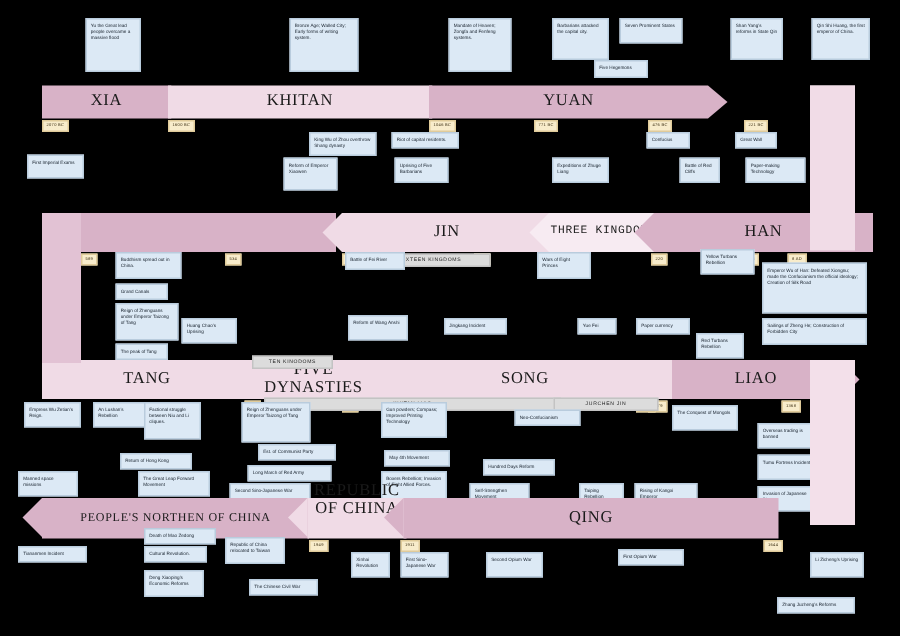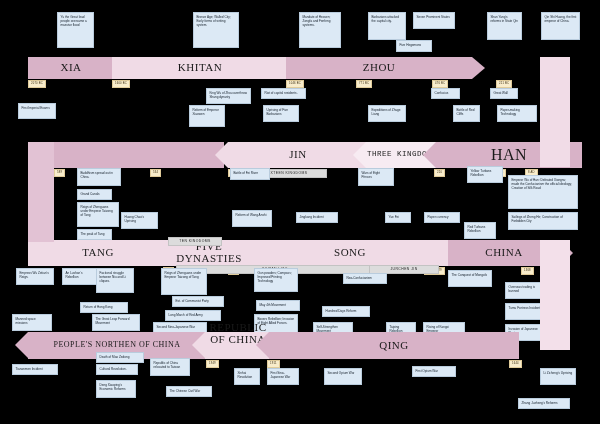--- a/index.html
+++ b/index.html
@@ -39,21 +39,21 @@
 
 <div id="stage">
     <div style="position: absolute; left: 0px; top: 0px; width: 600px; height: 424px;">
       <div class="band" style="left: 28px; top: 57px; width: 86px; height: 22px; background: rgb(216, 178, 199);"></div>
       <div class="dynasty" style="left: 28px; top: 57px; width: 86px; height: 22px; font-size: 11px;">XIA</div>
       <div class="wedge" style="top: 57px; border-top: 11px solid transparent; border-bottom: 11px solid transparent; left: 114px; border-left: 13px solid rgb(216, 178, 199);"></div>
       <div class="band" style="left: 112px; top: 57px; width: 176px; height: 22px; background: rgb(240, 219, 230);"></div>
       <div class="dynasty" style="left: 112px; top: 57px; width: 176px; height: 22px; font-size: 11px;">KHITAN</div>
       <div class="wedge" style="top: 57px; border-top: 11px solid transparent; border-bottom: 11px solid transparent; left: 288px; border-left: 13px solid rgb(240, 219, 230);"></div>
       <div class="band" style="left: 286px; top: 57px; width: 186px; height: 22px; background: rgb(216, 178, 199);"></div>
-      <div class="dynasty" style="left: 286px; top: 57px; width: 186px; height: 22px; font-size: 11px;">ZHOU</div>
+      <div class="dynasty" style="left: 286px; top: 57px; width: 186px; height: 22px; font-size: 11px;">YUAN</div>
       <div class="wedge" style="top: 57px; border-top: 11px solid transparent; border-bottom: 11px solid transparent; left: 472px; border-left: 13px solid rgb(216, 178, 199);"></div>
       <div class="band" style="left: 540px; top: 57px; width: 30px; height: 22px; background: rgb(247, 235, 242);"></div>
       <div class="dynasty vert" style="left: 540px; top: 57px; width: 30px; height: 22px; font-size: 8px;">QIN</div>
       <div class="year" style="left: 28px; top: 80px;">2070 BC</div>
       <div class="year" style="left: 112px; top: 80px;">1600 BC</div>
       <div class="year" style="left: 286px; top: 80px;">1046 BC</div>
       <div class="year" style="left: 356px; top: 80px;">771 BC</div>
       <div class="year" style="left: 432px; top: 80px;">476 BC</div>
       <div class="year" style="left: 496px; top: 80px;">221 BC</div>
       <div class="note" style="left: 57px; top: 12px; width: 37px; min-height: 36px;">Yu the Great lead people overcame a massive flood</div>
@@ -80,21 +80,21 @@
       <div class="dynasty vert" style="left: 28px; top: 142px; width: 26px; height: 26px; font-size: 8px;">SUI</div>
       <div class="band" style="left: 46px; top: 142px; width: 178px; height: 26px; background: rgb(216, 178, 199);"></div>
       <div class="wedge" style="top: 142px; border-top: 13px solid transparent; border-bottom: 13px solid transparent; left: 33px; border-right: 13px solid rgb(216, 178, 199);"></div>
       <div class="band" style="left: 228px; top: 142px; width: 140px; height: 26px; background: rgb(240, 219, 230);"></div>
       <div class="dynasty" style="left: 228px; top: 142px; width: 140px; height: 26px; font-size: 11px;">JIN</div>
       <div class="wedge" style="top: 142px; border-top: 13px solid transparent; border-bottom: 13px solid transparent; left: 215px; border-right: 13px solid rgb(240, 219, 230);"></div>
       <div class="band" style="left: 366px; top: 142px; width: 72px; height: 26px; background: rgb(247, 235, 242);"></div>
       <div class="dynasty" style="left: 366px; top: 142px; width: 72px; height: 26px; font-size: 7.5px; font-family: Liberation Mono, monospace;">THREE KINGDOMS</div>
       <div class="wedge" style="top: 142px; border-top: 13px solid transparent; border-bottom: 13px solid transparent; left: 353px; border-right: 13px solid rgb(247, 235, 242);"></div>
       <div class="band" style="left: 436px; top: 142px; width: 146px; height: 26px; background: rgb(216, 178, 199);"></div>
-      <div class="dynasty" style="left: 436px; top: 142px; width: 146px; height: 26px; font-size: 16px;">HAN</div>
+      <div class="dynasty" style="left: 436px; top: 142px; width: 146px; height: 26px; font-size: 11px;">HAN</div>
       <div class="wedge" style="top: 142px; border-top: 13px solid transparent; border-bottom: 13px solid transparent; left: 423px; border-right: 13px solid rgb(216, 178, 199);"></div>
       <div class="year" style="left: 54px; top: 169px;">589</div>
       <div class="year" style="left: 228px; top: 169px;">420</div>
       <div class="year" style="left: 372px; top: 169px;">280</div>
       <div class="year" style="left: 434px; top: 169px;">220</div>
       <div class="year" style="left: 497px; top: 169px;">25</div>
       <div class="year" style="left: 525px; top: 169px;">8 AD</div>
       <div class="year" style="left: 150px; top: 169px;">534</div>
       <div class="year" style="left: 316px; top: 169px;">317</div>
       <div class="sub" style="left: 247px; top: 169px; width: 80px;">SIXTEEN KINGDOMS</div>
@@ -118,21 +118,21 @@
       <div class="band" style="left: 28px; top: 240px; width: 140px; height: 26px; background: rgb(240, 219, 230);"></div>
       <div class="dynasty" style="left: 28px; top: 240px; width: 140px; height: 26px; font-size: 11px;">TANG</div>
       <div class="wedge" style="top: 240px; border-top: 13px solid transparent; border-bottom: 13px solid transparent; left: 168px; border-left: 13px solid rgb(240, 219, 230);"></div>
       <div class="band" style="left: 166px; top: 240px; width: 86px; height: 26px; background: rgb(240, 219, 230);"></div>
       <div class="dynasty" style="left: 166px; top: 240px; width: 86px; height: 26px; font-size: 11px;">FIVE DYNASTIES</div>
       <div class="wedge" style="top: 240px; border-top: 13px solid transparent; border-bottom: 13px solid transparent; left: 252px; border-left: 13px solid rgb(240, 219, 230);"></div>
       <div class="band" style="left: 250px; top: 240px; width: 200px; height: 26px; background: rgb(240, 219, 230);"></div>
       <div class="dynasty" style="left: 250px; top: 240px; width: 200px; height: 26px; font-size: 11px;">SONG</div>
       <div class="wedge" style="top: 240px; border-top: 13px solid transparent; border-bottom: 13px solid transparent; left: 450px; border-left: 13px solid rgb(240, 219, 230);"></div>
       <div class="band" style="left: 448px; top: 240px; width: 112px; height: 26px; background: rgb(216, 178, 199);"></div>
-      <div class="dynasty" style="left: 448px; top: 240px; width: 112px; height: 26px; font-size: 11px;">CHINA</div>
+      <div class="dynasty" style="left: 448px; top: 240px; width: 112px; height: 26px; font-size: 11px;">LIAO</div>
       <div class="wedge" style="top: 240px; border-top: 13px solid transparent; border-bottom: 13px solid transparent; left: 560px; border-left: 13px solid rgb(216, 178, 199);"></div>
       <div class="band" style="left: 540px; top: 240px; width: 30px; height: 26px; background: rgb(247, 235, 242);"></div>
       <div class="dynasty vert" style="left: 540px; top: 240px; width: 30px; height: 26px; font-size: 8px;">MING</div>
       <div class="year" style="left: 228px; top: 267px;">960</div>
       <div class="year" style="left: 352px; top: 267px;">1127</div>
       <div class="year" style="left: 432px; top: 267px;">1279</div>
       <div class="year" style="left: 163px; top: 267px;">907</div>
       <div class="year" style="left: 350px; top: 267px;">1125</div>
       <div class="year" style="left: 424px; top: 267px;">1234</div>
       <div class="year" style="left: 521px; top: 267px;">1368</div>

